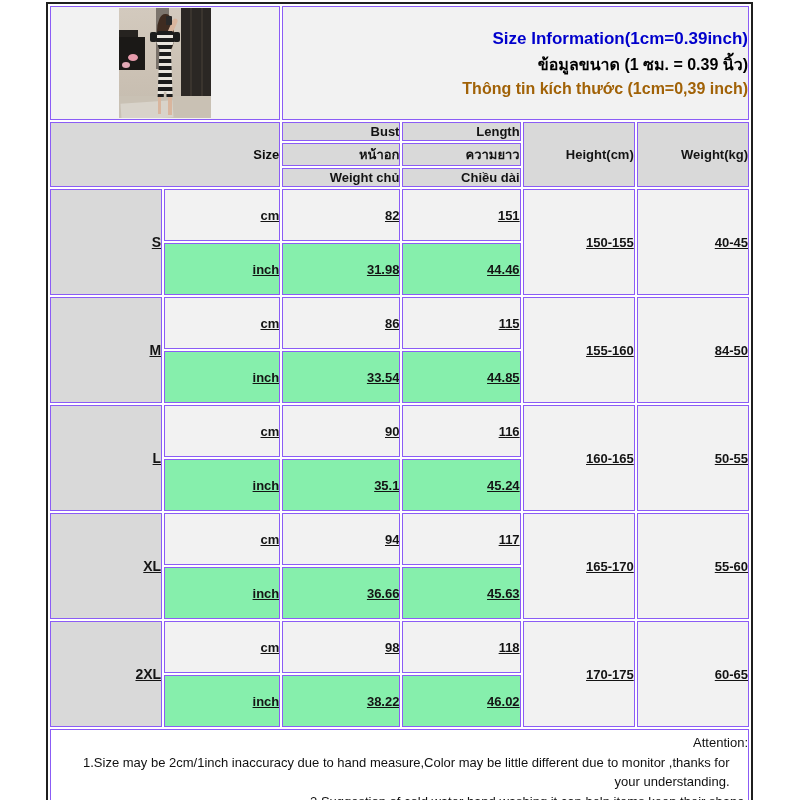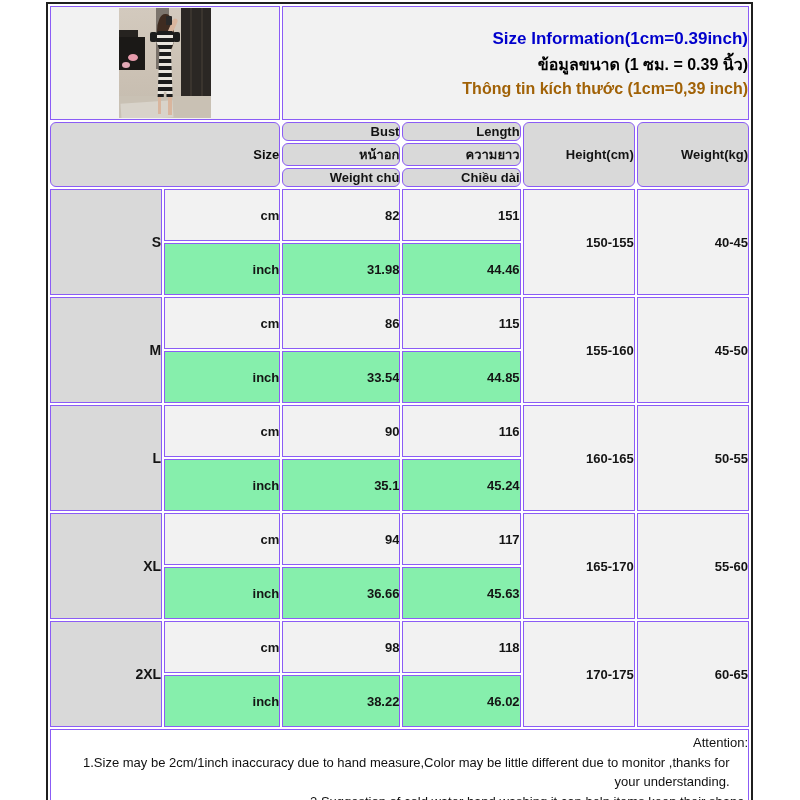--- a/index.html
+++ b/index.html
@@ -19,24 +19,24 @@
   }
   .c-gray{background:#d9d9d9;}
   .c-light{background:#f2f2f2;}
   .c-white{background:#86efac;}
   .top-row td{height:112px;}
   .img-cell{background:#f2f2f2;}
   .title-cell{background:#f2f2f2;}
   .title-line1{color:#0000cc;font-size:17px;margin:3px 0;}
   .title-line2{color:#000;font-size:16px;margin:3px 0;}
   .title-line3{color:#a16207;font-size:16px;margin:3px 0;}
-  .hdr-sub td{height:17px;font-size:13px;border-radius:6px;}
+  .hdr-sub td{height:17px;font-size:13px;}
   .size-head{font-size:25px;color:#0d0d0d;}
   .hw-head{font-size:14px;padding-left:12px;}
-  .body-row td{height:50px;}
+  .body-row td{height:50px;text-decoration:underline;}
   .size-letter{font-size:14px;}
   .footer-cell{
     height:82px;background:#ffffff;font-weight:normal;font-size:13px;
     color:#111;vertical-align:top;padding-top:3px;line-height:1.5;
   }
   .footer-cell .note1{max-width:660px;margin:0 auto;}
 
   
   .photo-box{
     width:92px;height:110px;margin:0 auto;position:relative;overflow:hidden;
@@ -143,21 +143,21 @@
     <td class="c-white">31.98</td>
     <td class="c-white">44.46</td>
   </tr>
 
   <tr class="body-row">
     <td class="c-gray size-letter" rowspan="2">M</td>
     <td class="c-light">cm</td>
     <td class="c-light">86</td>
     <td class="c-light">115</td>
     <td class="c-light" rowspan="2">155-160</td>
-    <td class="c-light" rowspan="2">45-50</td>
+    <td class="c-light" rowspan="2">84-50</td>
   </tr>
   <tr class="body-row">
     <td class="c-white">inch</td>
     <td class="c-white">33.54</td>
     <td class="c-white">44.85</td>
   </tr>
 
   <tr class="body-row">
     <td class="c-gray size-letter" rowspan="2">L</td>
     <td class="c-light">cm</td>

